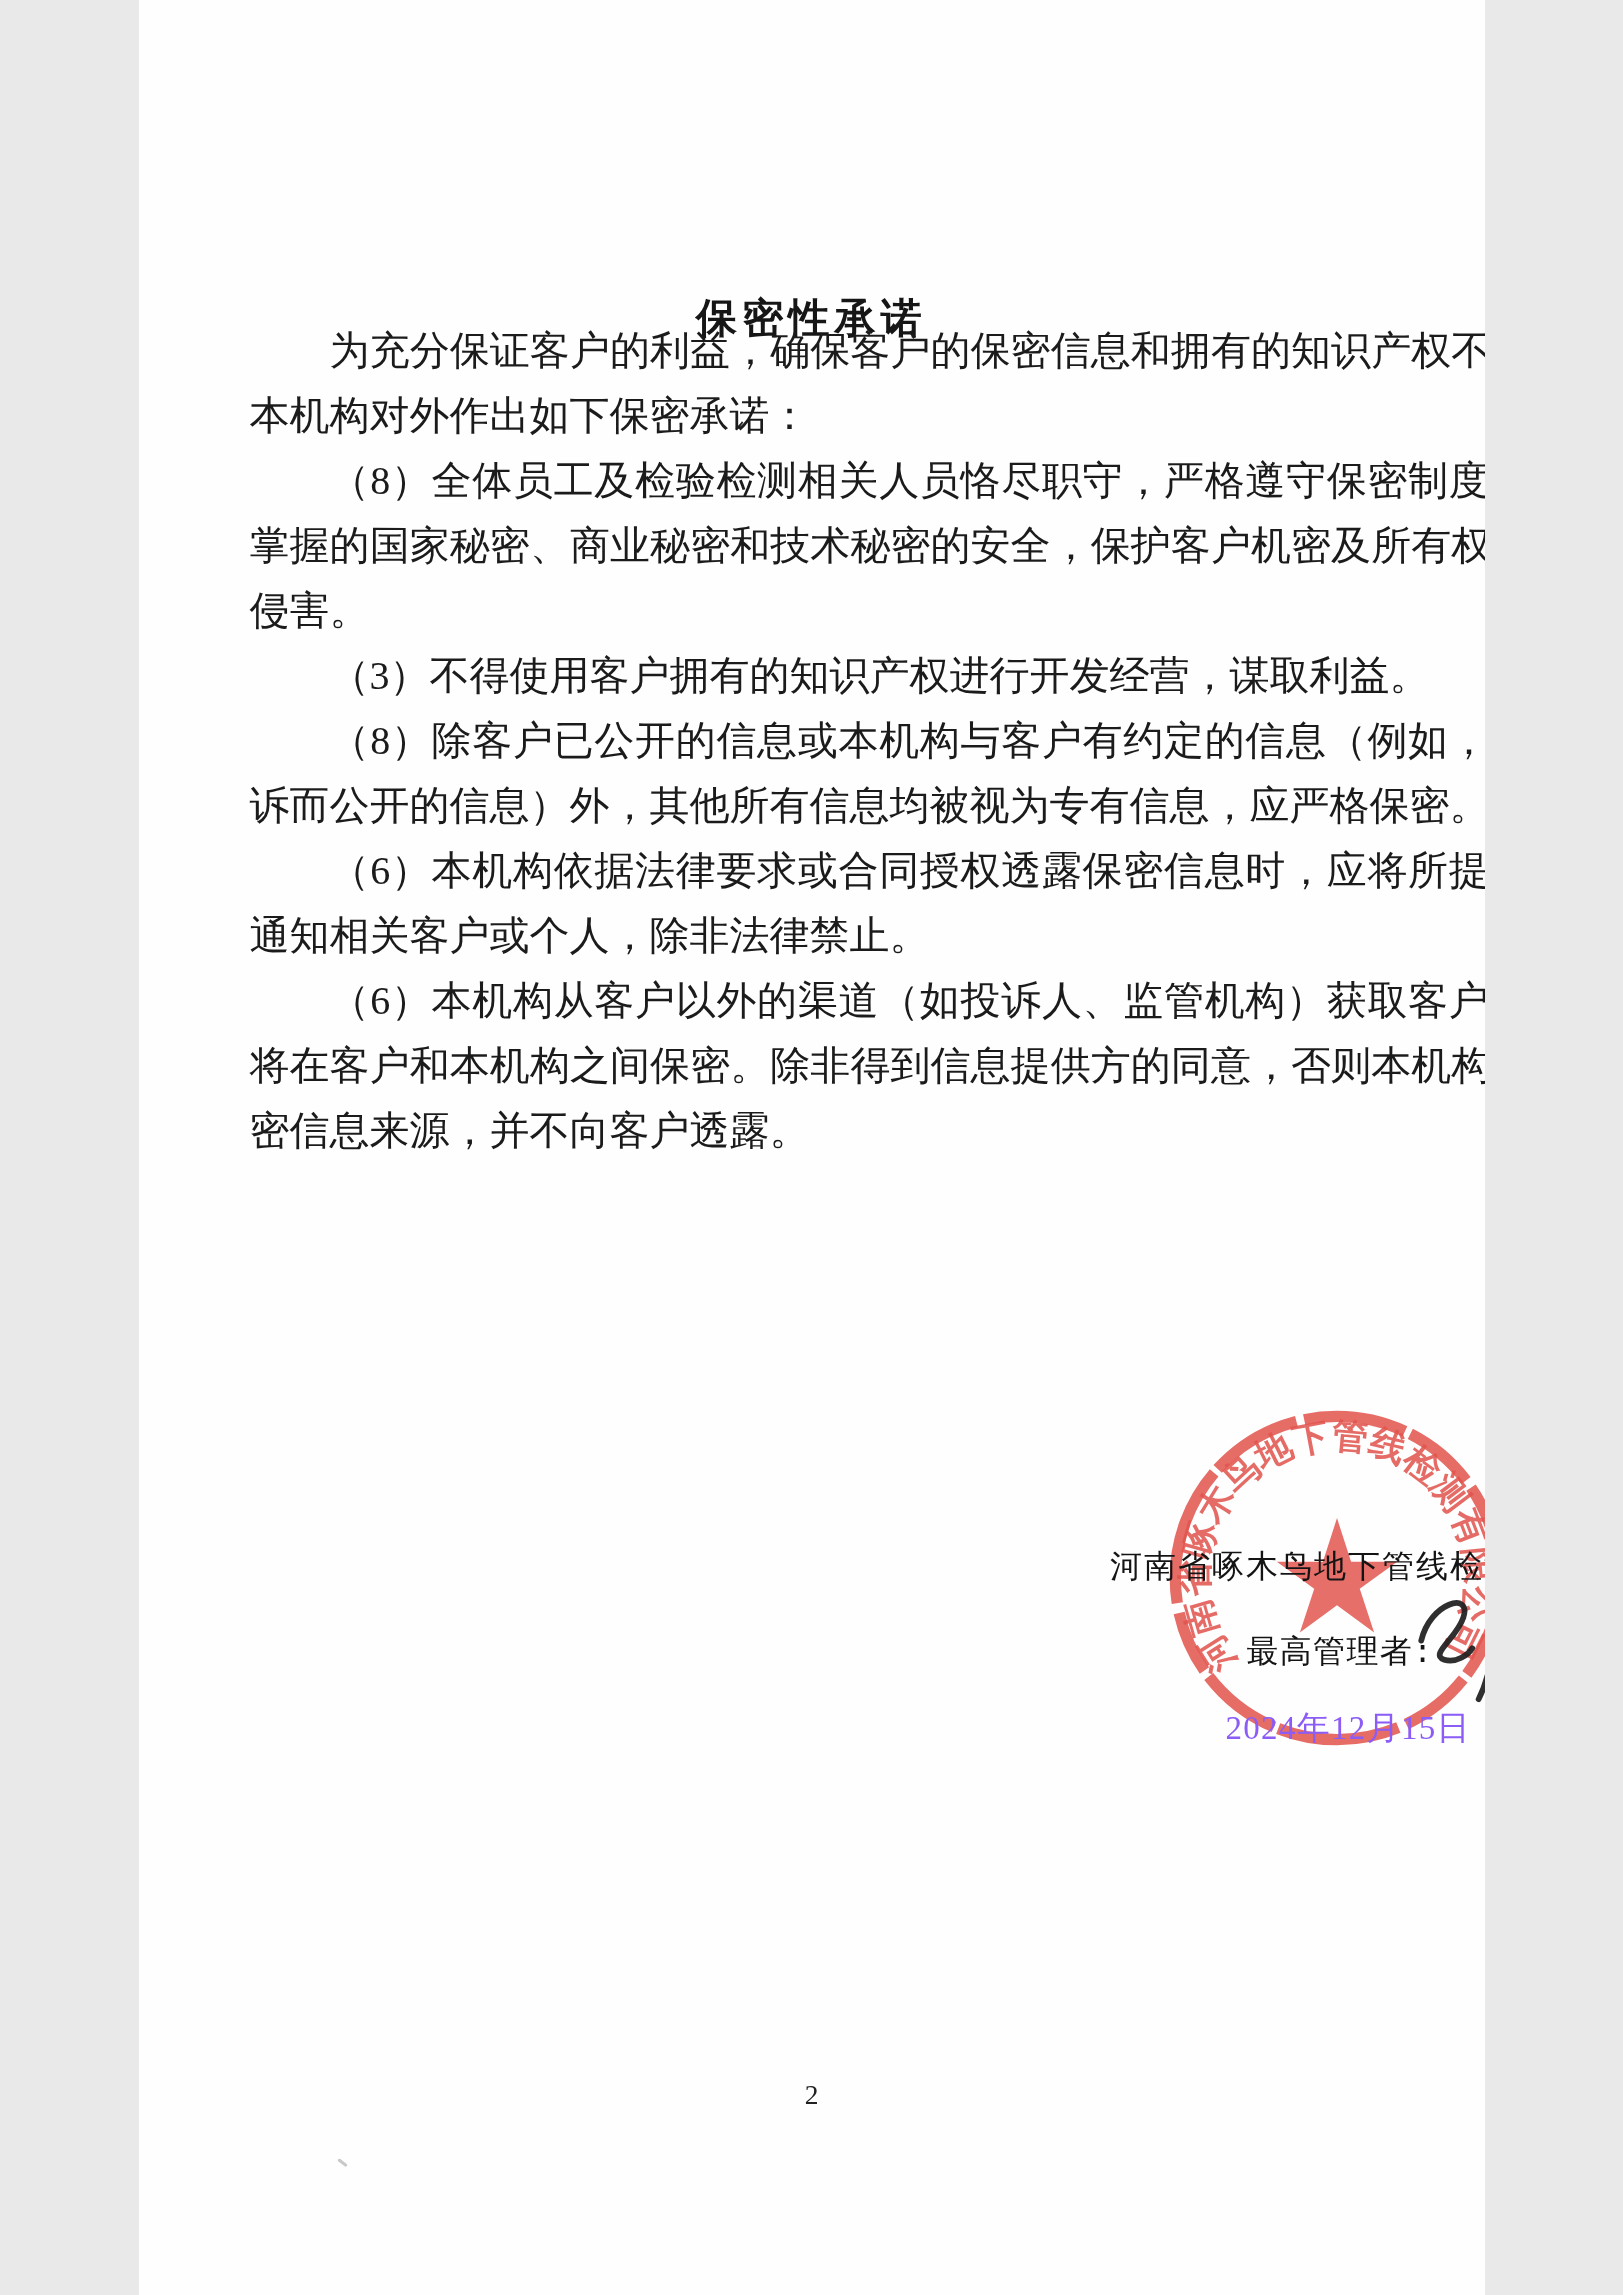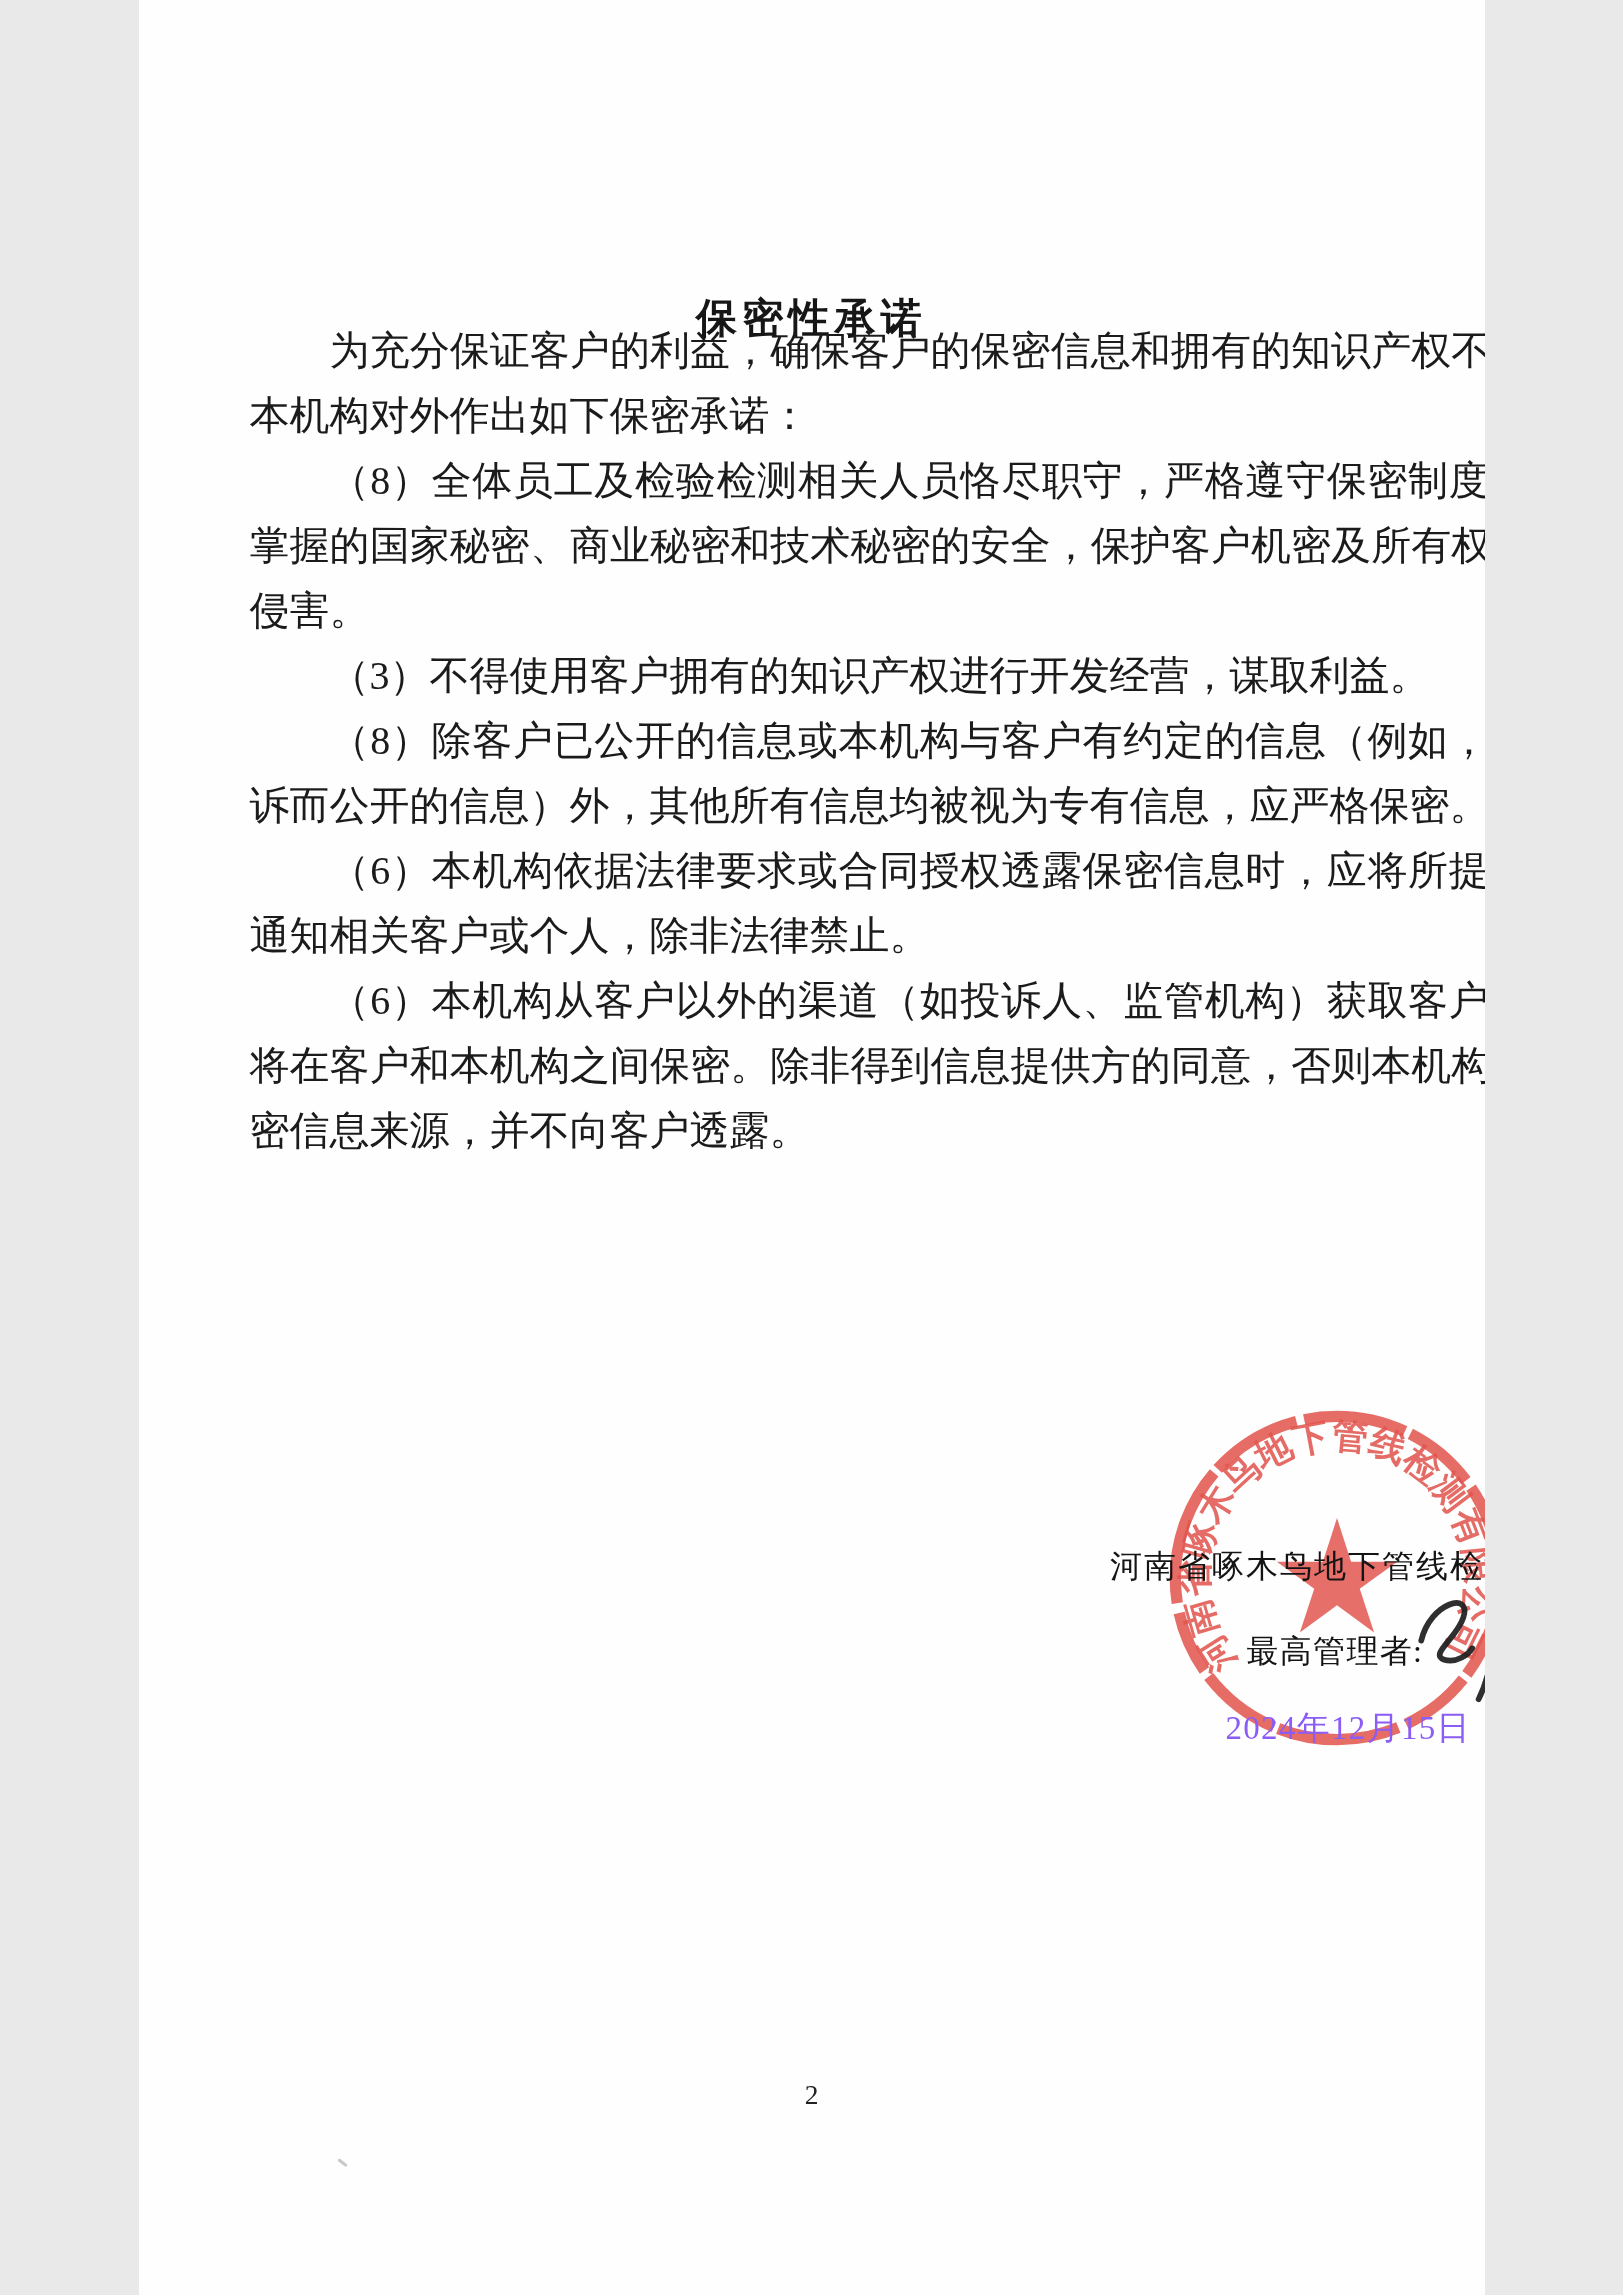--- a/index.html
+++ b/index.html
@@ -24,21 +24,21 @@
     text-align:justify;
   }
   .doc-body p{margin:0;text-indent:2em;}
   .sig-company{
     position:absolute;left:936px;top:1545px;width:615px;
     text-align:center;font-size:32px;letter-spacing:2px;z-index:3;
     color:#141414;
   }
   .sig-manager{
     position:absolute;left:1108px;top:1630px;
-    font-size:32px;letter-spacing:1.3px;z-index:3;color:#141414;
+    font-size:32px;letter-spacing:1.3px;z-index:3;color:#141414;font-family:Liberation Mono, monospace;
   }
   .sig-svg{position:absolute;left:1258px;top:1557px;z-index:4;}
   .sig-date{
     position:absolute;left:1087px;top:1706px;
     font-size:33px;letter-spacing:1.3px;z-index:3;color:#8b5cf6;
   }
   .stamp{
     position:absolute;left:1025px;top:1405px;width:346px;height:346px;
     z-index:2;mix-blend-mode:multiply;opacity:.92;
   }

